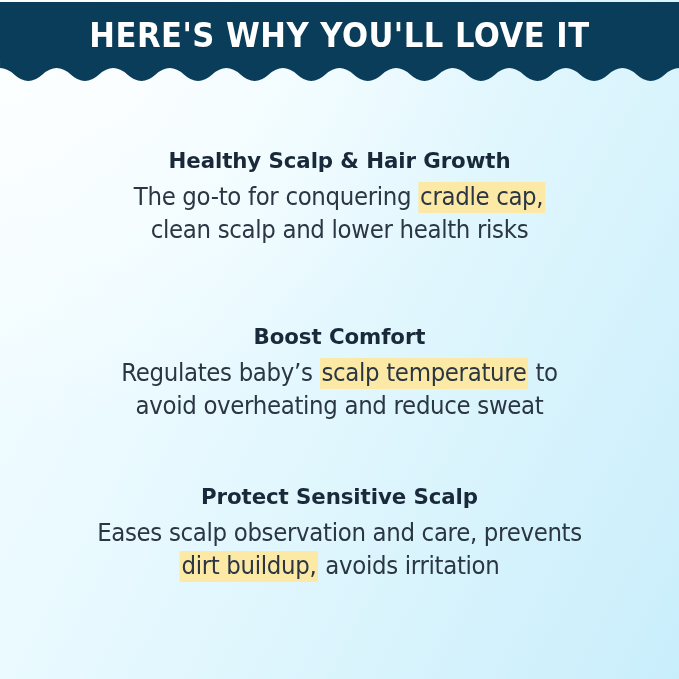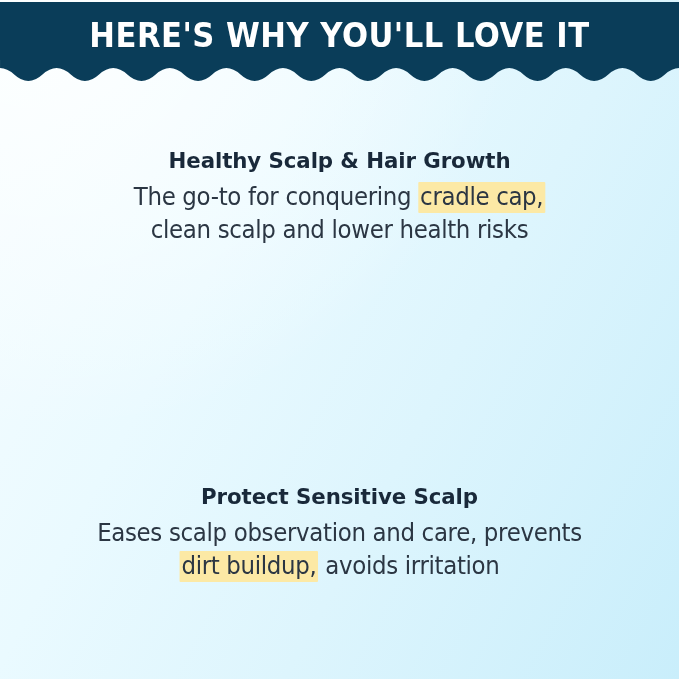--- a/index.html
+++ b/index.html
@@ -142,20 +142,27 @@
   <div class="content">
 
     <div class="block block-1">
       <div class="block-heading">Healthy Scalp &amp; Hair Growth</div>
       <div class="block-body">
         <span class="line"><span>The go-to for conquering </span><span class="hl">cradle cap,</span><span></span></span>
         <span class="line"><span>clean scalp and lower health risks</span></span>
       </div>
     </div>
 
+    <div class="block block-2">
+      <div class="block-heading">Boost Comfort</div>
+      <div class="block-body">
+        <span class="line"><span>Regulates baby’s </span><span class="hl">scalp temperature</span><span> to</span></span>
+        <span class="line"><span>avoid overheating and reduce sweat</span></span>
+      </div>
+    </div>
 
     <div class="block block-3">
       <div class="block-heading">Protect Sensitive Scalp</div>
       <div class="block-body">
         <span class="line"><span>Eases scalp observation and care, prevents</span></span>
         <span class="line"><span class="hl">dirt buildup,</span><span> avoids irritation</span></span>
       </div>
     </div>
 
   </div>

